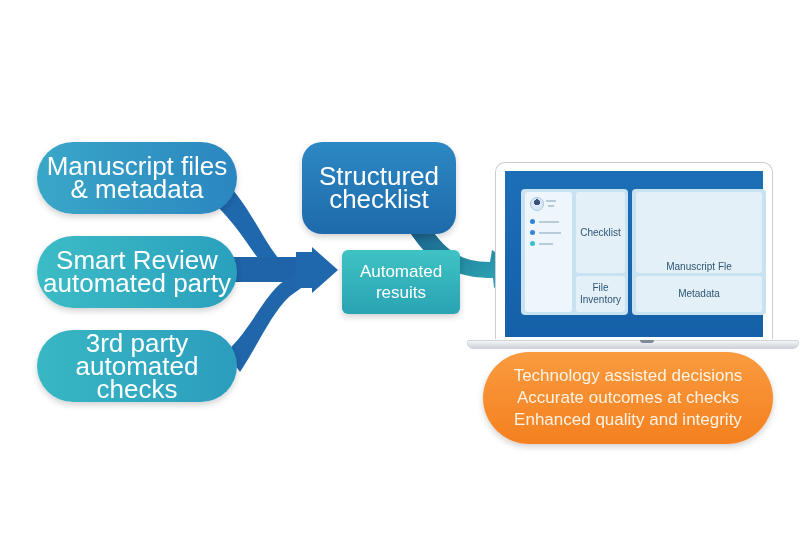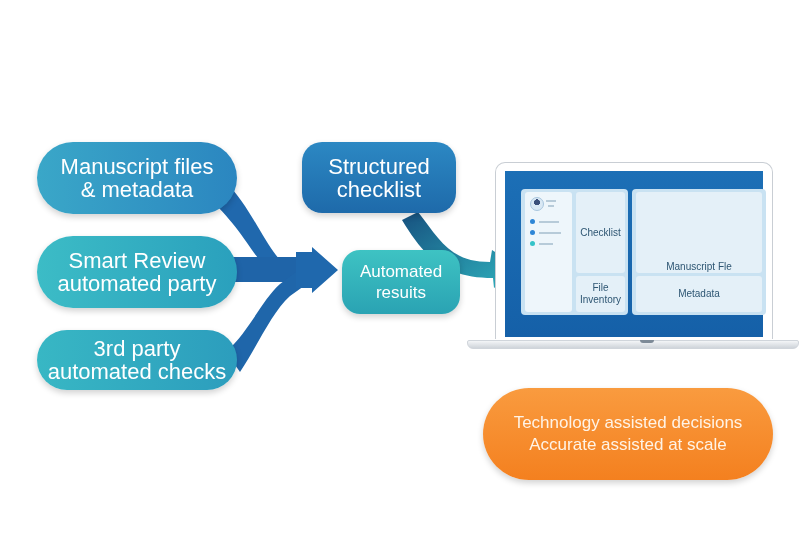--- a/index.html
+++ b/index.html
@@ -2,36 +2,36 @@
 <html><head>
   <meta charset="utf-8">
   <style>
     html, body { margin: 0; padding: 0; }
     body {
       width: 800px; height: 533px; background: #ffffff; position: relative; overflow: hidden;
       font-family: "Liberation Sans", "DejaVu Sans", sans-serif;
     }
     .node {
       position: absolute; display: flex; align-items: center; justify-content: center;
-      text-align: center; color: #ffffff; font-size: 22px; line-height: 23px;
+      text-align: center; color: #ffffff; font-size: 26px; line-height: 23px;
       box-shadow: 0 3px 6px rgba(0,0,0,0.18);
     }
     .pill { border-radius: 40px; }
     .node span { white-space: pre-line; }
     #n-manuscript { left: 37px; top: 142px; width: 200px; height: 72px;
       background: linear-gradient(90deg, #3aa7c8 0%, #2b86c0 100%); }
     #n-smart { left: 37px; top: 236px; width: 200px; height: 72px;
       background: linear-gradient(90deg, #3cbcc6 0%, #2aa0bd 100%); }
-    #n-third { left: 37px; top: 330px; width: 200px; height: 60px;
+    #n-third { left: 37px; top: 330px; width: 200px; height: 72px;
       background: linear-gradient(90deg, #38b7c4 0%, #2c9dbd 100%); }
-    #n-structured { left: 302px; top: 142px; width: 154px; height: 71px; border-radius: 20px;
+    #n-structured { left: 302px; top: 142px; width: 154px; height: 92px; border-radius: 20px;
       background: linear-gradient(180deg, #2c88c3 0%, #1e6aaa 100%); }
-    #n-automated { left: 342px; top: 250px; width: 118px; height: 64px; border-radius: 18px;
+    #n-automated { left: 342px; top: 250px; width: 118px; height: 64px; border-radius: 6px;
       background: linear-gradient(180deg, #3ec3c3 0%, #2aa3b3 100%); font-size: 17px; line-height: 21px; }
-    #n-outcomes { left: 483px; top: 388px; width: 290px; height: 92px; border-radius: 46px;
+    #n-outcomes { left: 483px; top: 352px; width: 290px; height: 92px; border-radius: 46px;
       background: linear-gradient(180deg, #f99b3f 0%, #f4801f 100%); font-size: 17px; line-height: 22px; color: #fff3e6; }
 
     svg.arrows { position: absolute; left: 0; top: 0; width: 800px; height: 533px; }
 
     
     .laptop-lid { position: absolute; left: 495px; top: 162px; width: 276px; height: 176px;
       border: 1px solid #c9ced4; border-bottom: none; border-radius: 10px 10px 0 0; background: #ffffff; }
     .laptop-screen { position: absolute; left: 505px; top: 171px; width: 258px; height: 166px;
       background: linear-gradient(180deg, #1c6fb6 0%, #1560a8 100%); }
     .laptop-base { position: absolute; left: 467px; top: 340px; width: 330px; height: 7px;
@@ -126,15 +126,16 @@
   <div class="ui-panel" style="left:636px;top:276px;width:126px;height:36px;">
     <span>Metadata</span>
   </div>
   <div class="laptop-base"></div>
   <div class="laptop-notch"></div>
 </div>
 
 <div class="node" id="n-outcomes">
   <div>
     <div>Technology assisted decisions</div>
-    <div>Accurate assisted at scale</div>
+    <div>Accurate outcomes at checks</div>
+    <div>Enhanced quality and integrity</div>
   </div>
 </div>
 
 </body></html>

